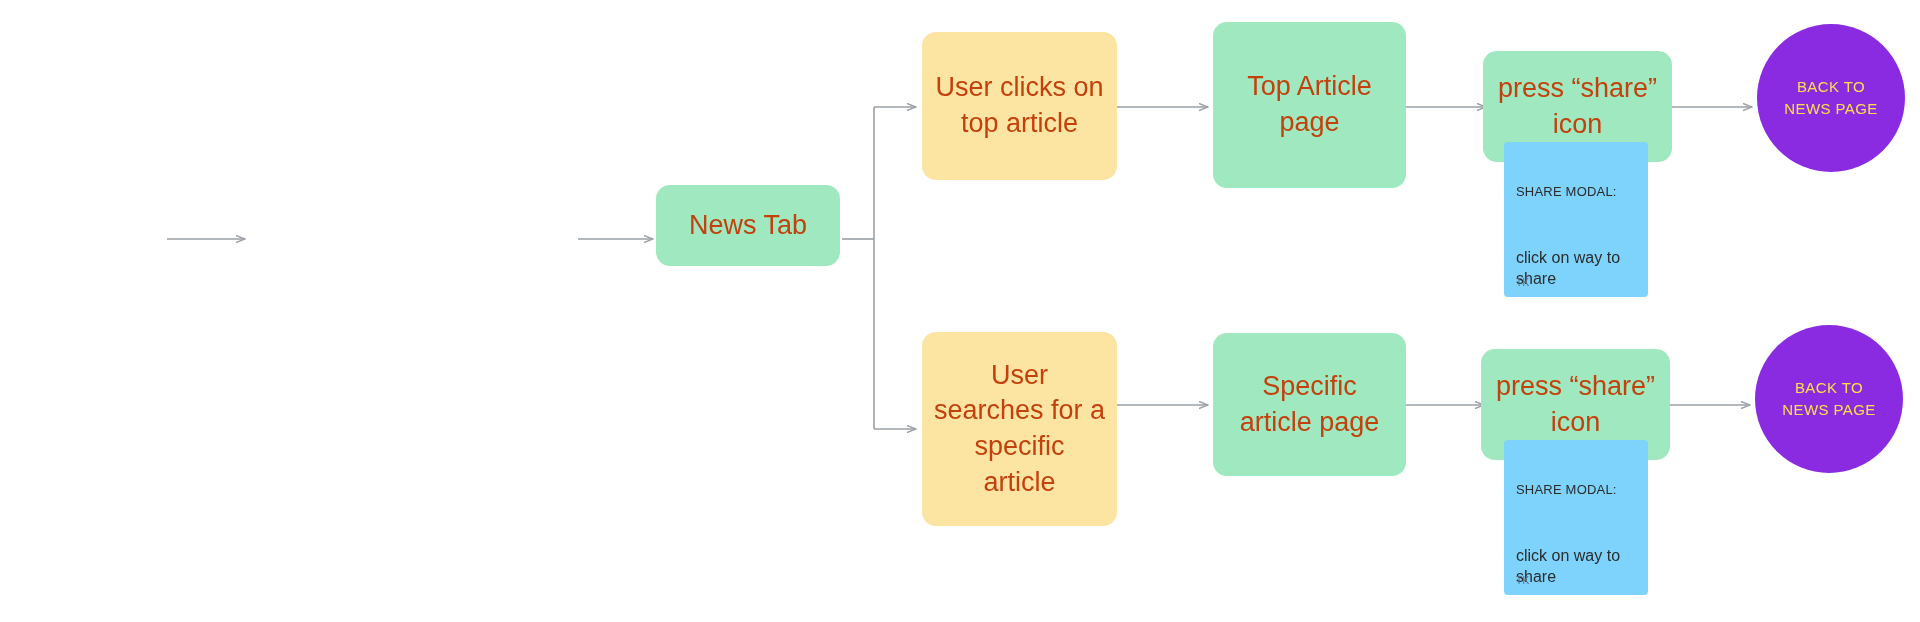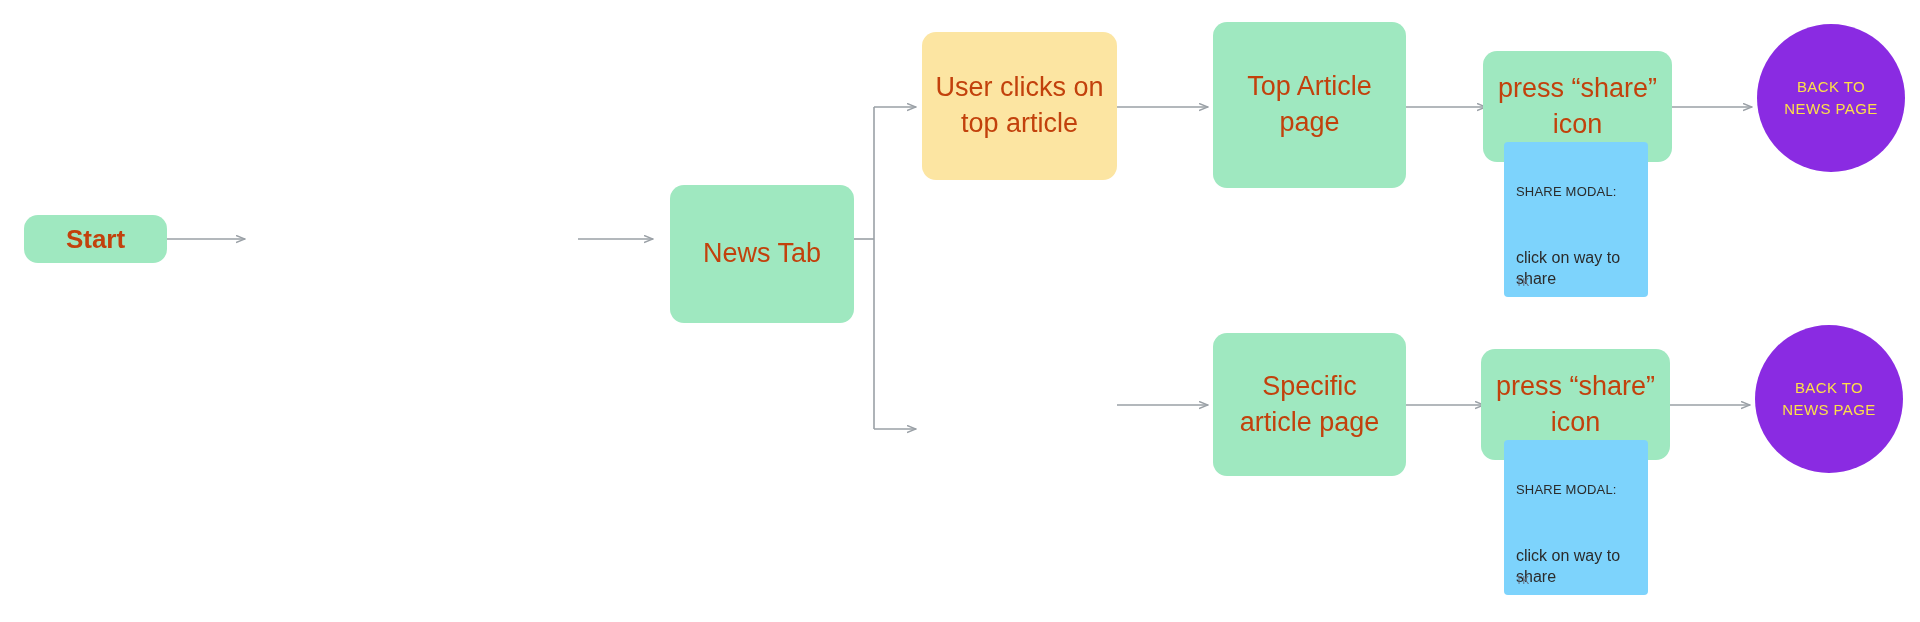--- a/index.html
+++ b/index.html
@@ -120,26 +120,23 @@
 
     <line x1="1672" y1="107" x2="1752" y2="107" stroke="#9AA0A6" stroke-width="1.6" marker-end="url(#arrow)"></line>
 
     <line x1="1117" y1="405" x2="1208" y2="405" stroke="#9AA0A6" stroke-width="1.6" marker-end="url(#arrow)"></line>
 
     <line x1="1406" y1="405" x2="1484" y2="405" stroke="#9AA0A6" stroke-width="1.6" marker-end="url(#arrow)"></line>
 
     <line x1="1670" y1="405" x2="1750" y2="405" stroke="#9AA0A6" stroke-width="1.6" marker-end="url(#arrow)"></line>
   </svg>
 
-  <div class="node green pill start-label" style="left:24px; top:215px; width:143px; height:48px;">
-    <span>Start</span>
-  </div>
 
 
-  <div class="node green rounded txt-lg" style="left:670px; top:185px; width:184px; height:138px;">
+  <div class="node green rounded txt-lg" style="left:656px; top:185px; width:184px; height:81px;">
     <span>News Tab</span>
   </div>
 
   <div class="node yellow rounded txt-lg" style="left:922px; top:32px; width:195px; height:148px;">
     <span>User clicks on
 top article</span>
   </div>
 
   <div class="node green rounded txt-lg" style="left:1213px; top:22px; width:193px; height:166px;">
     <span>Top Article
@@ -155,20 +152,26 @@
     <span class="modal-title">SHARE MODAL:</span>
     <span class="modal-body">click on way to share</span>
     <span class="modal-tk">TK</span>
   </div>
 
   <div class="node circle txt-circle" style="left:1757px; top:24px; width:148px; height:148px;">
     <span>BACK TO
 NEWS PAGE</span>
   </div>
 
+  <div class="node yellow rounded txt-lg" style="left:922px; top:332px; width:195px; height:194px;">
+    <span>User
+searches for a
+specific
+article</span>
+  </div>
 
   <div class="node green rounded txt-lg" style="left:1213px; top:333px; width:193px; height:143px;">
     <span>Specific
 article page</span>
   </div>
 
   <div class="node green rounded txt-lg" style="left:1481px; top:349px; width:189px; height:111px;">
     <span>press “share”
 icon</span>
   </div>

